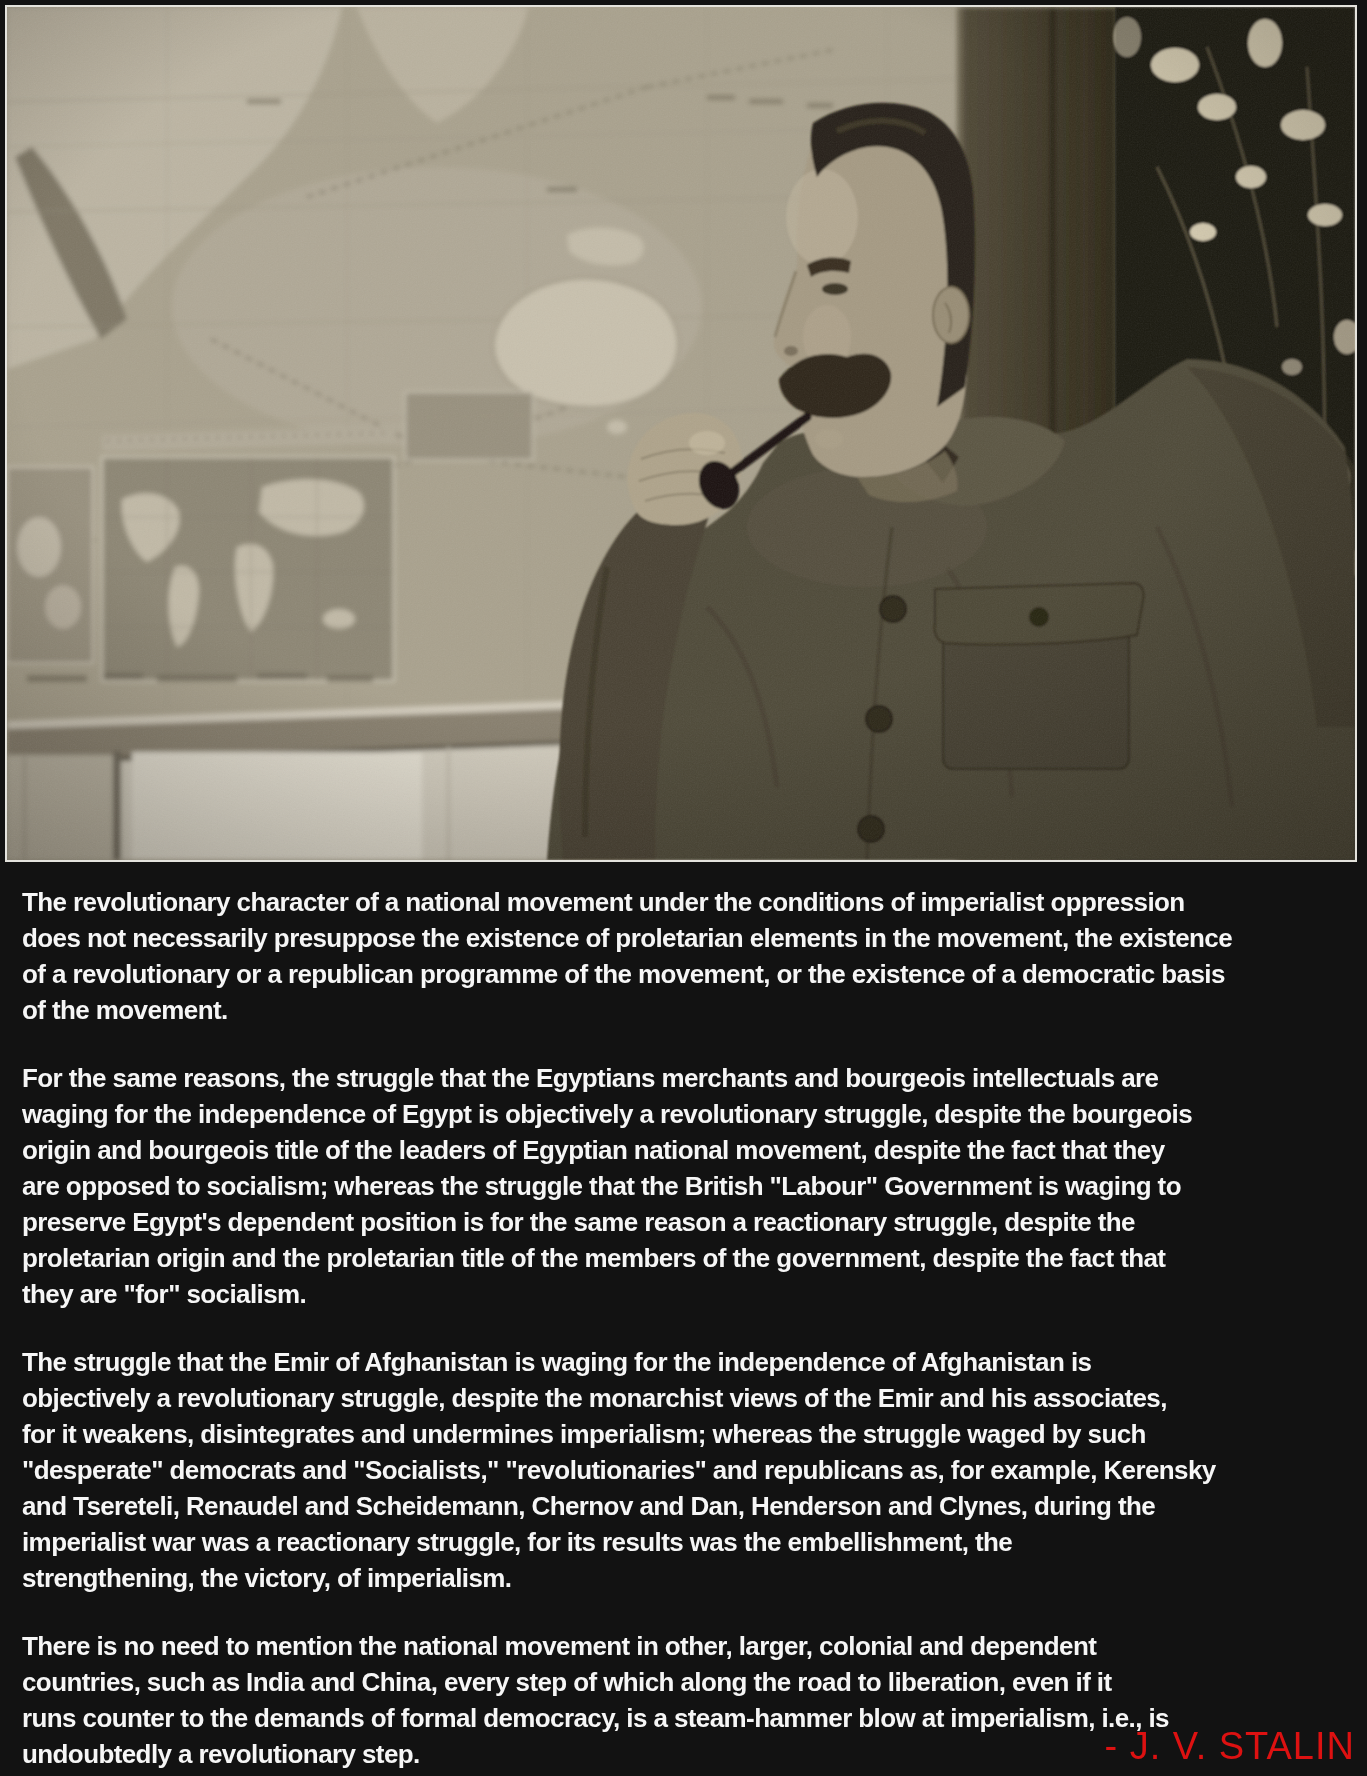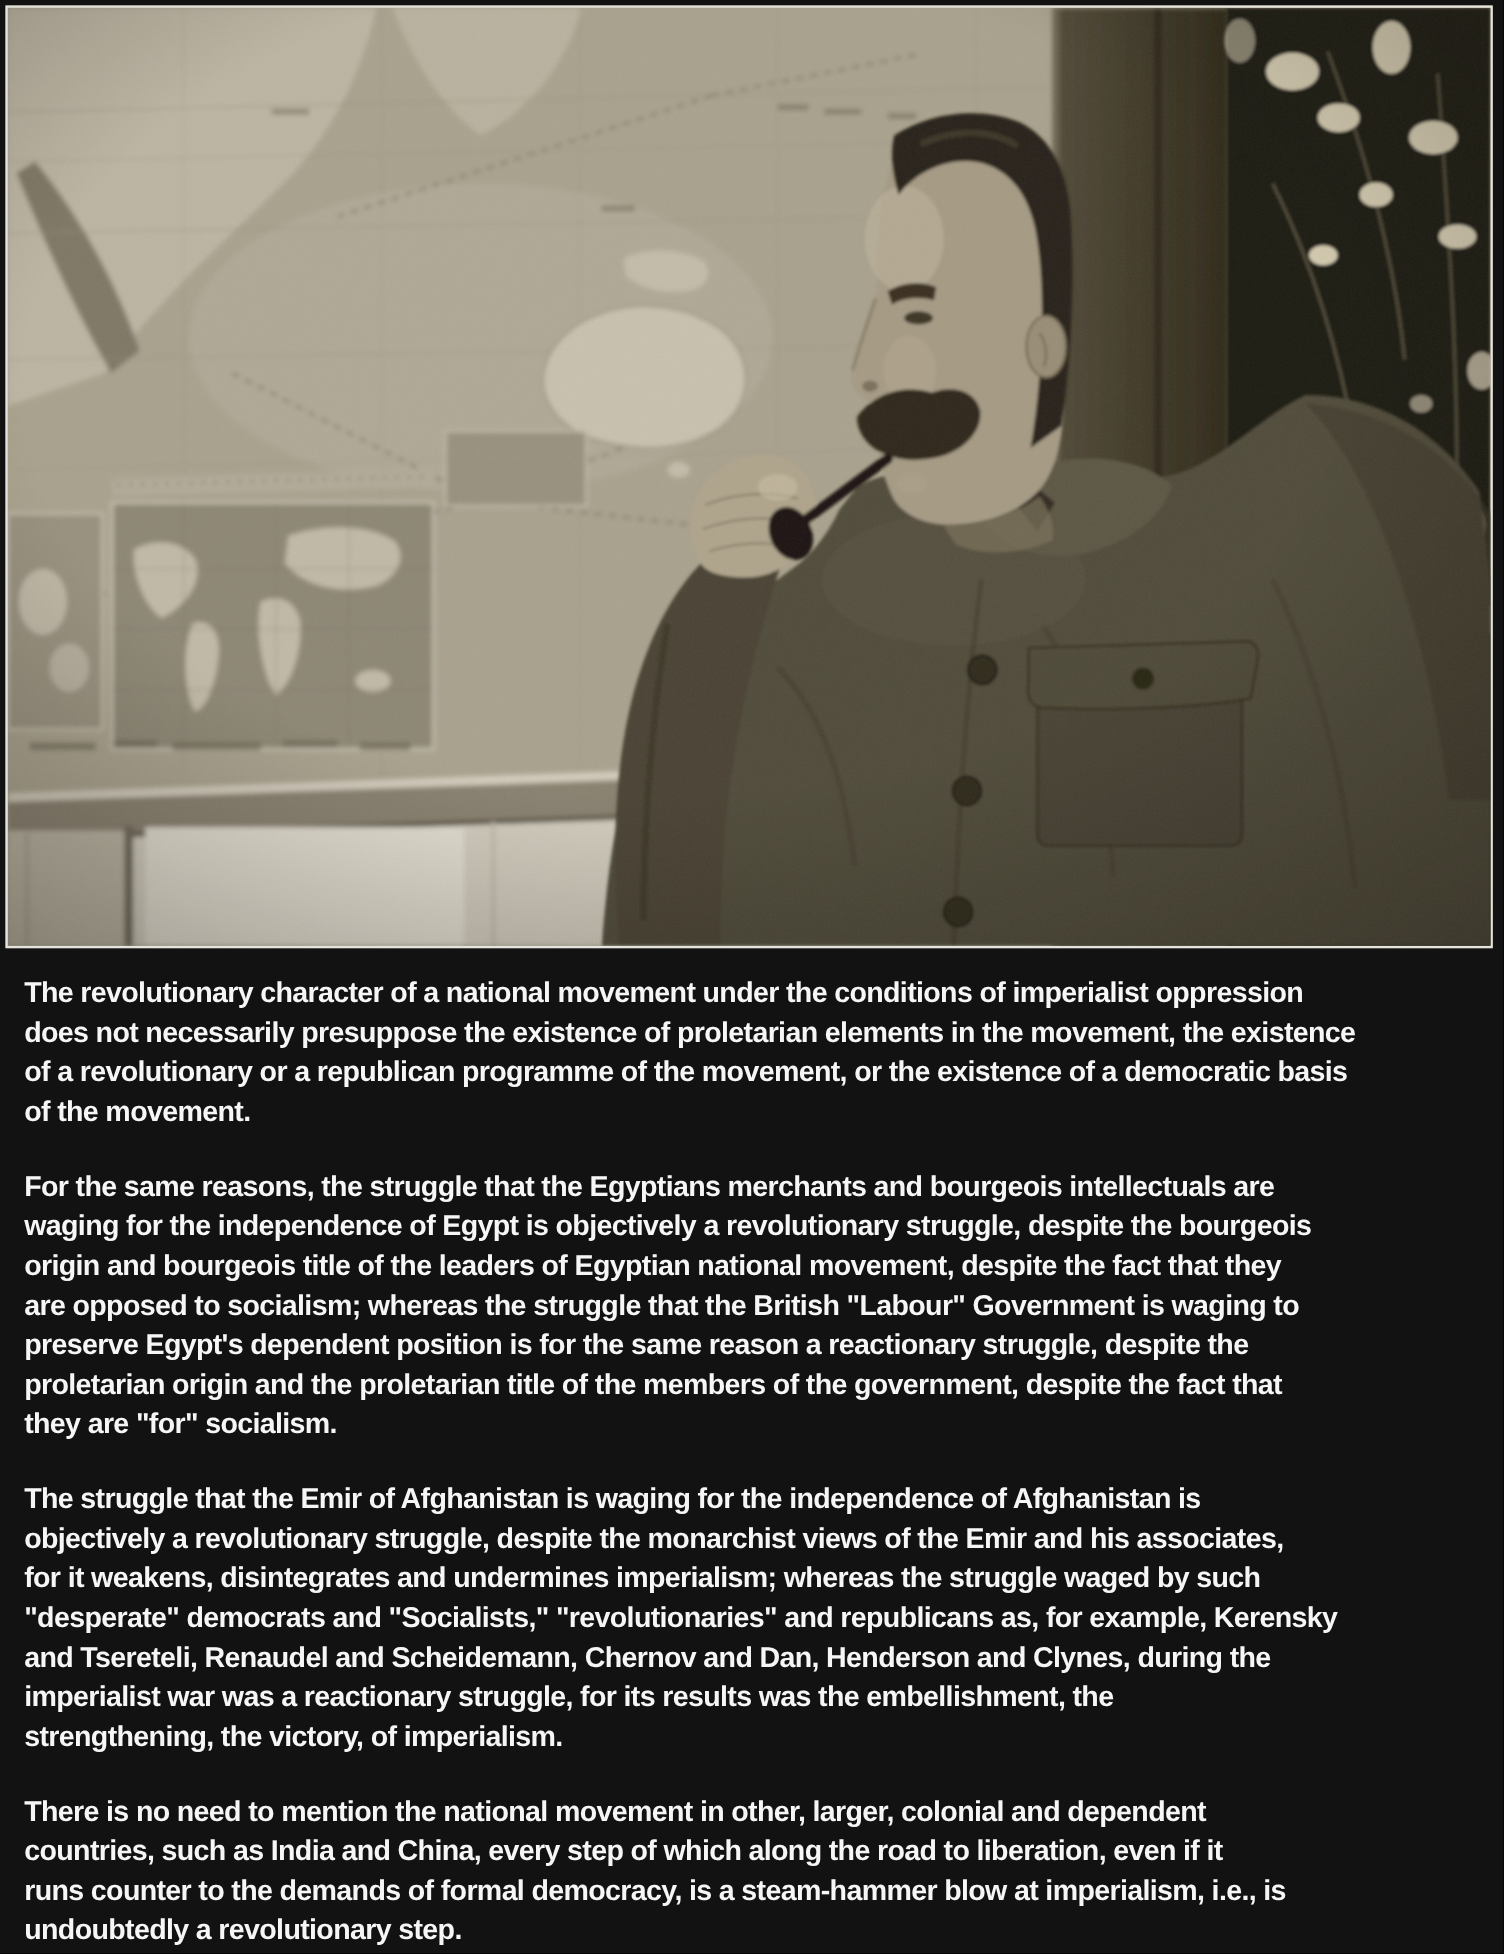--- a/index.html
+++ b/index.html
@@ -219,14 +219,15 @@
 "desperate" democrats and "Socialists," "revolutionaries" and republicans as, for example, Kerensky
 and Tsereteli, Renaudel and Scheidemann, Chernov and Dan, Henderson and Clynes, during the
 imperialist war was a reactionary struggle, for its results was the embellishment, the
 strengthening, the victory, of imperialism.</p>
     <p class="para">There is no need to mention the national movement in other, larger, colonial and dependent
 countries, such as India and China, every step of which along the road to liberation, even if it
 runs counter to the demands of formal democracy, is a steam-hammer blow at imperialism, i.e., is
 undoubtedly a revolutionary step.</p>
   </main>
 
+  <div class="attribution">- J. V. STALIN</div>
 
 </div>
 
 </body></html>

